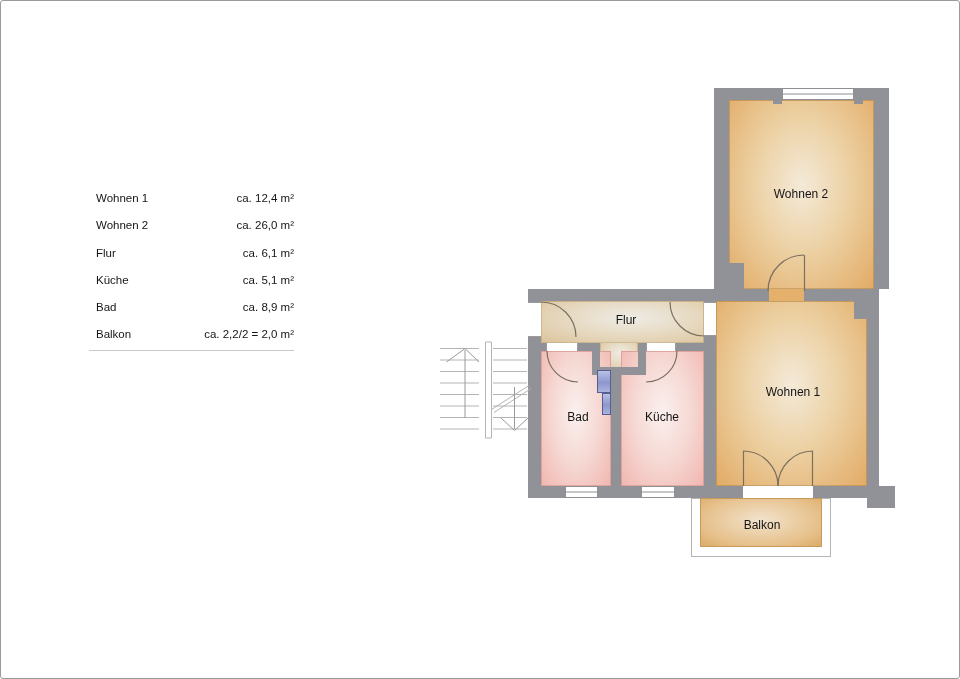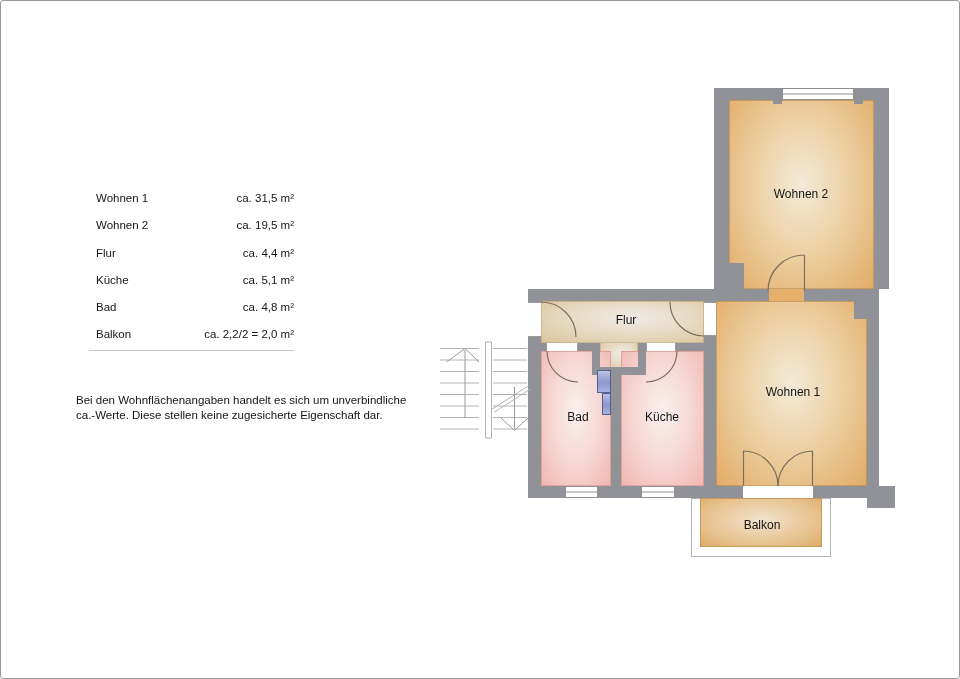--- a/index.html
+++ b/index.html
@@ -30,49 +30,45 @@
   svg.overlay{position:absolute;left:0;top:0;pointer-events:none;}
 </style>
 </head>
 <body>
 
 <div class="sheet">
 
   <div class="info">
     <div class="info-row">
       <span>Wohnen 1</span>
-      <span>ca. 31,5 m²</span>
+      <span>ca. 12,4 m²</span>
     </div>
     <div class="info-row">
       <span>Wohnen 2</span>
-      <span>ca. 19,5 m²</span>
+      <span>ca. 26,0 m²</span>
     </div>
     <div class="info-row">
       <span>Flur</span>
-      <span>ca. 4,4 m²</span>
+      <span>ca. 6,1 m²</span>
     </div>
     <div class="info-row">
       <span>Küche</span>
       <span>ca. 5,1 m²</span>
     </div>
     <div class="info-row">
       <span>Bad</span>
-      <span>ca. 4,8 m²</span>
+      <span>ca. 8,9 m²</span>
     </div>
     <div class="info-row">
       <span>Balkon</span>
       <span>ca. 2,2/2 = 2,0 m²</span>
     </div>
   </div>
   <div class="table-sep"></div>
 
-  <div class="disclaimer">
-    <span>Bei den Wohnflächenangaben handelt es sich um unverbindliche</span><br>
-    <span>ca.-Werte. Diese stellen keine zugesicherte Eigenschaft dar.</span>
-  </div>
 
   <div class="abs" style="left:690px;top:497px;width:140px;height:59px;border:1px solid #b4b4b4;"></div>
 
   <div class="abs floor-warm" style="left:728px;top:99px;width:145px;height:189px;"></div>
   <div class="abs floor-warm" style="left:715px;top:300px;width:151px;height:185px;"></div>
   <div class="abs floor-flur" style="left:540px;top:300px;width:163px;height:42px;"></div>
   <div class="abs floor-flur" style="left:599px;top:342px;width:38px;height:26px;border-top:none;"></div>
   <div class="abs floor-pink" style="left:540px;top:350px;width:70px;height:135px;"></div>
   <div class="abs floor-pink" style="left:620px;top:350px;width:83px;height:135px;"></div>
   <div class="abs floor-balk" style="left:699px;top:497px;width:122px;height:49px;"></div>

